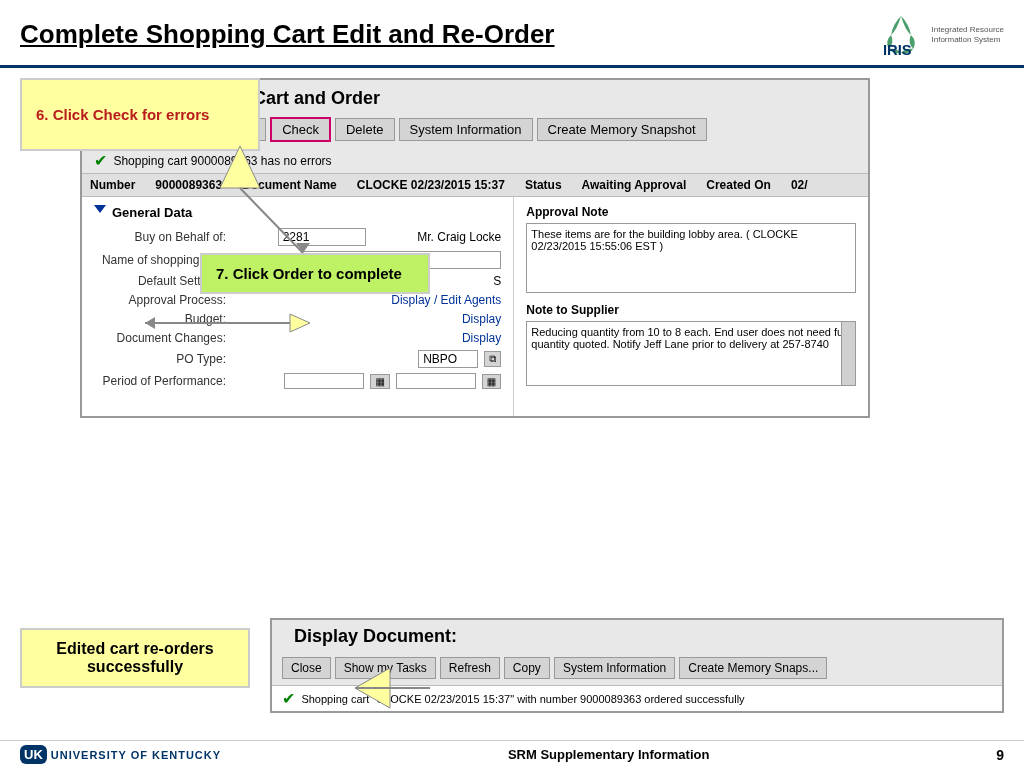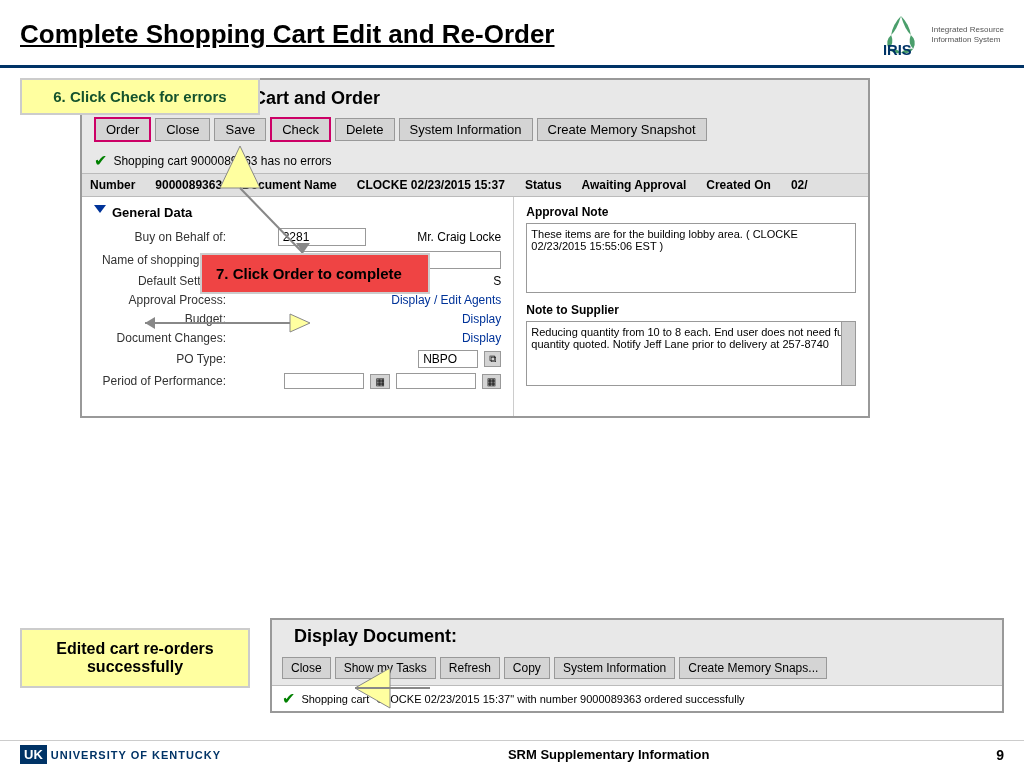--- a/index.html
+++ b/index.html
@@ -44,30 +44,29 @@
     
     .main-content {
       padding: 10px 20px;
       position: relative;
     }
 
     
     .callout-box {
       background: #ffffa0;
       border: 2px solid #ccc;
-      padding: 8px 14px;
+      padding: 26px 14px;
       font-size: 15px;
       font-weight: bold;
-      color: #14532d;
+      color: #b91c1c;
       position: absolute;
       top: 10px;
       left: 20px;
       width: 240px;
       z-index: 10;
-      text-align: center;
     }
 
     
     .dialog {
       background: #e8e8e8;
       border: 2px solid #999;
       position: absolute;
       top: 10px;
       left: 80px;
       width: 790px;
@@ -249,21 +248,21 @@
     .cal-btn {
       border: 1px solid #999;
       background: #d4d4d4;
       font-size: 10px;
       padding: 1px 4px;
       cursor: pointer;
     }
 
     
     .callout-box-7 {
-      background: #ef4444;
+      background: #bef264;
       border: 2px solid #ccc;
       padding: 10px 14px;
       font-size: 15px;
       font-weight: bold;
       color: #000;
       position: absolute;
       top: 185px;
       left: 200px;
       width: 230px;
       z-index: 20;
@@ -356,20 +355,21 @@
       display: flex;
       align-items: center;
       gap: 4px;
     }
     .uk-box {
       background: #003366;
       color: #fff;
       font-weight: bold;
       font-size: 13px;
       padding: 2px 4px;
+      border-radius: 6px;
     }
     .uk-text {
       font-size: 11px;
       color: #003366;
       font-weight: bold;
       letter-spacing: 1px;
       text-transform: uppercase;
     }
     .footer-center {
       font-size: 13px;

